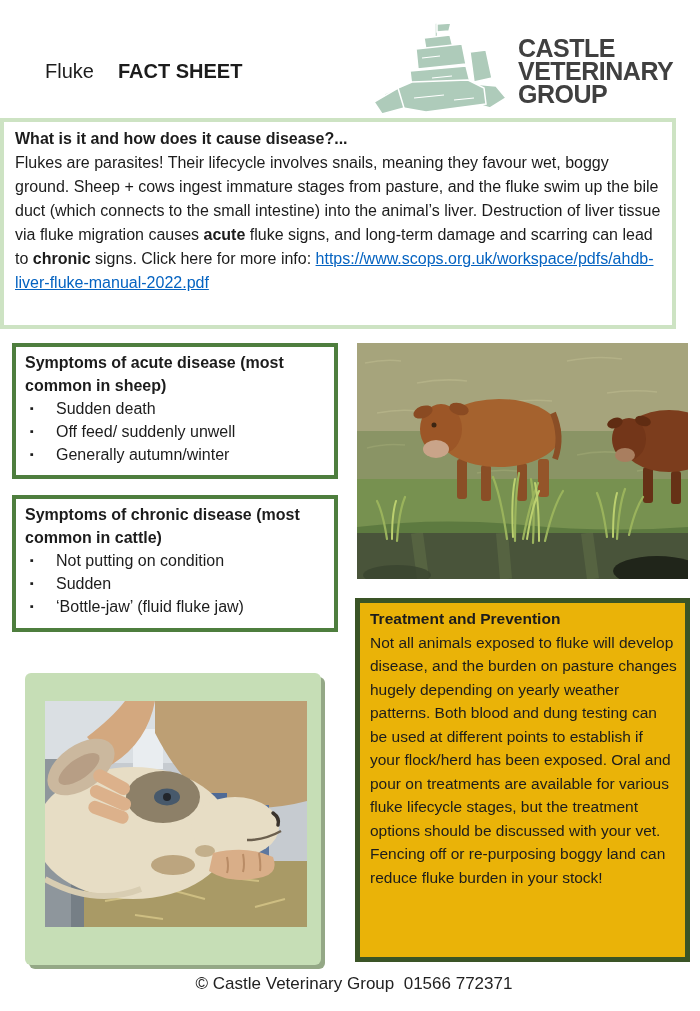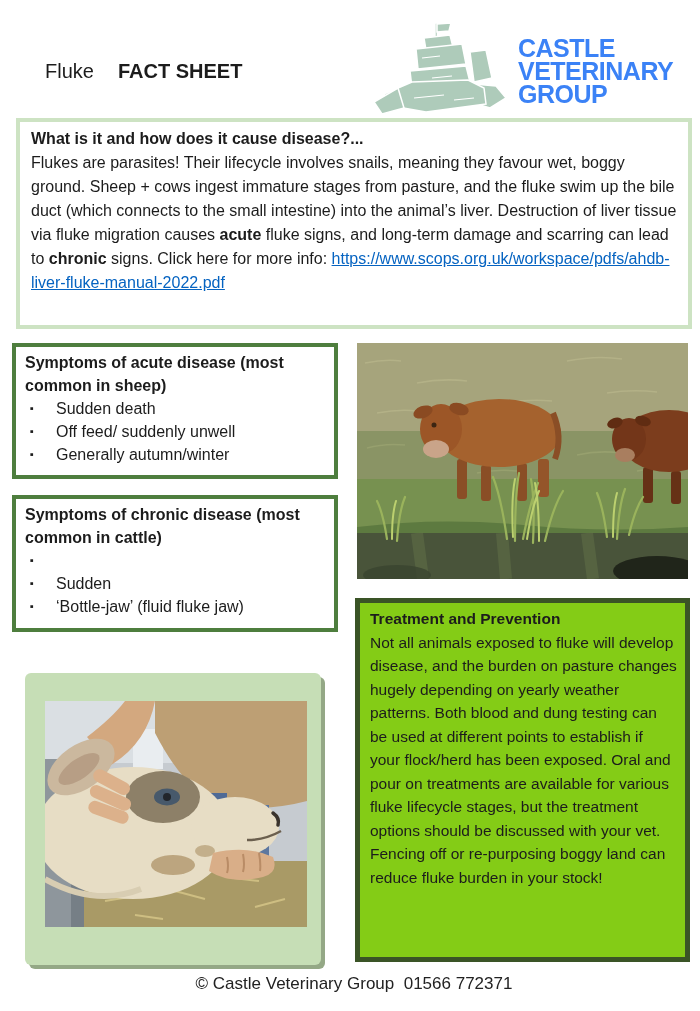--- a/index.html
+++ b/index.html
@@ -5,24 +5,24 @@
   html,body{margin:0;padding:0;background:#ffffff;}
   .page{
     position:relative;width:700px;height:1011px;background:#ffffff;
     font-family:"Liberation Sans", sans-serif;color:#1c1c1c;overflow:hidden;
   }
   
   .title{position:absolute;left:45px;top:58px;font-size:20px;line-height:26px;white-space:nowrap;}
   .title .bold{font-weight:bold;margin-left:24px;}
   .logo{position:absolute;left:374px;top:22px;width:316px;height:95px;display:flex;align-items:flex-start;}
   .logo svg{flex:0 0 auto;}
-  .logo-text{color:#3b82f6;font-weight:bold;font-size:25px;line-height:23px;letter-spacing:-0.5px;padding-top:15px;margin-left:4px;}
+  .logo-text{color:#404040;font-weight:bold;font-size:25px;line-height:23px;letter-spacing:-0.5px;padding-top:15px;margin-left:4px;}
   
   .intro-box{
-    position:absolute;left:16px;top:118px;width:676px;min-height:211px;box-sizing:border-box;
+    position:absolute;left:0;top:118px;width:676px;min-height:211px;box-sizing:border-box;
     border:4px solid #cde3c3;padding:5px 11px 8px 11px;font-size:16px;line-height:24px;
   }
   .intro-box .heading{font-weight:bold;}
   .b{font-weight:bold;}
   a.link{color:#0563c1;text-decoration:underline;overflow-wrap:break-word;}
   
   .sym-box{
     position:absolute;left:12px;width:326px;box-sizing:border-box;border:4px solid #4e7e3e;
     padding:4px 8px 6px 9px;font-size:16px;line-height:23px;background:#fff;
   }
@@ -37,21 +37,21 @@
   .cow-photo svg{display:block;width:100%;height:100%;}
   .sheep-frame{
     position:absolute;left:25px;top:673px;width:296px;height:292px;background:#c6deb6;
     border-radius:6px;box-shadow:4px 4px 0 #94a886;
   }
   .sheep-photo{position:absolute;left:20px;top:28px;width:262px;height:226px;}
   .sheep-photo svg{display:block;width:100%;height:100%;}
   
   .treatment-box{
     position:absolute;left:355px;top:598px;width:335px;min-height:364px;box-sizing:border-box;
-    border:5px solid #3a5426;padding:4px 8px 8px 10px;font-size:15.5px;line-height:23.5px;background:#84cc16;
+    border:5px solid #3a5426;padding:4px 8px 8px 10px;font-size:15.5px;line-height:23.5px;background:#eab308;
   }
   .treatment-box .heading{font-weight:bold;}
   
   .footer{position:absolute;left:4px;top:972px;width:700px;text-align:center;font-size:17px;line-height:24px;color:#222;}
 </style>
 </head>
 <body>
 
 <div class="page">
 
@@ -108,20 +108,21 @@
         </div>
       </div>
   </section>
 
   <section class="sym-box chronic-box">
     <div class="heading">Symptoms of chronic disease (most common in cattle)</div>
     <div>
 
         <div class="bullet-row">
           <span class="bullet-glyph">▪</span>
+          <span class="bullet-text">Not putting on condition</span>
         </div>
 
         <div class="bullet-row">
           <span class="bullet-glyph">▪</span>
           <span class="bullet-text">Sudden</span>
         </div>
 
         <div class="bullet-row">
           <span class="bullet-glyph">▪</span>
           <span class="bullet-text">‘Bottle-jaw’ (fluid fluke jaw)</span>

